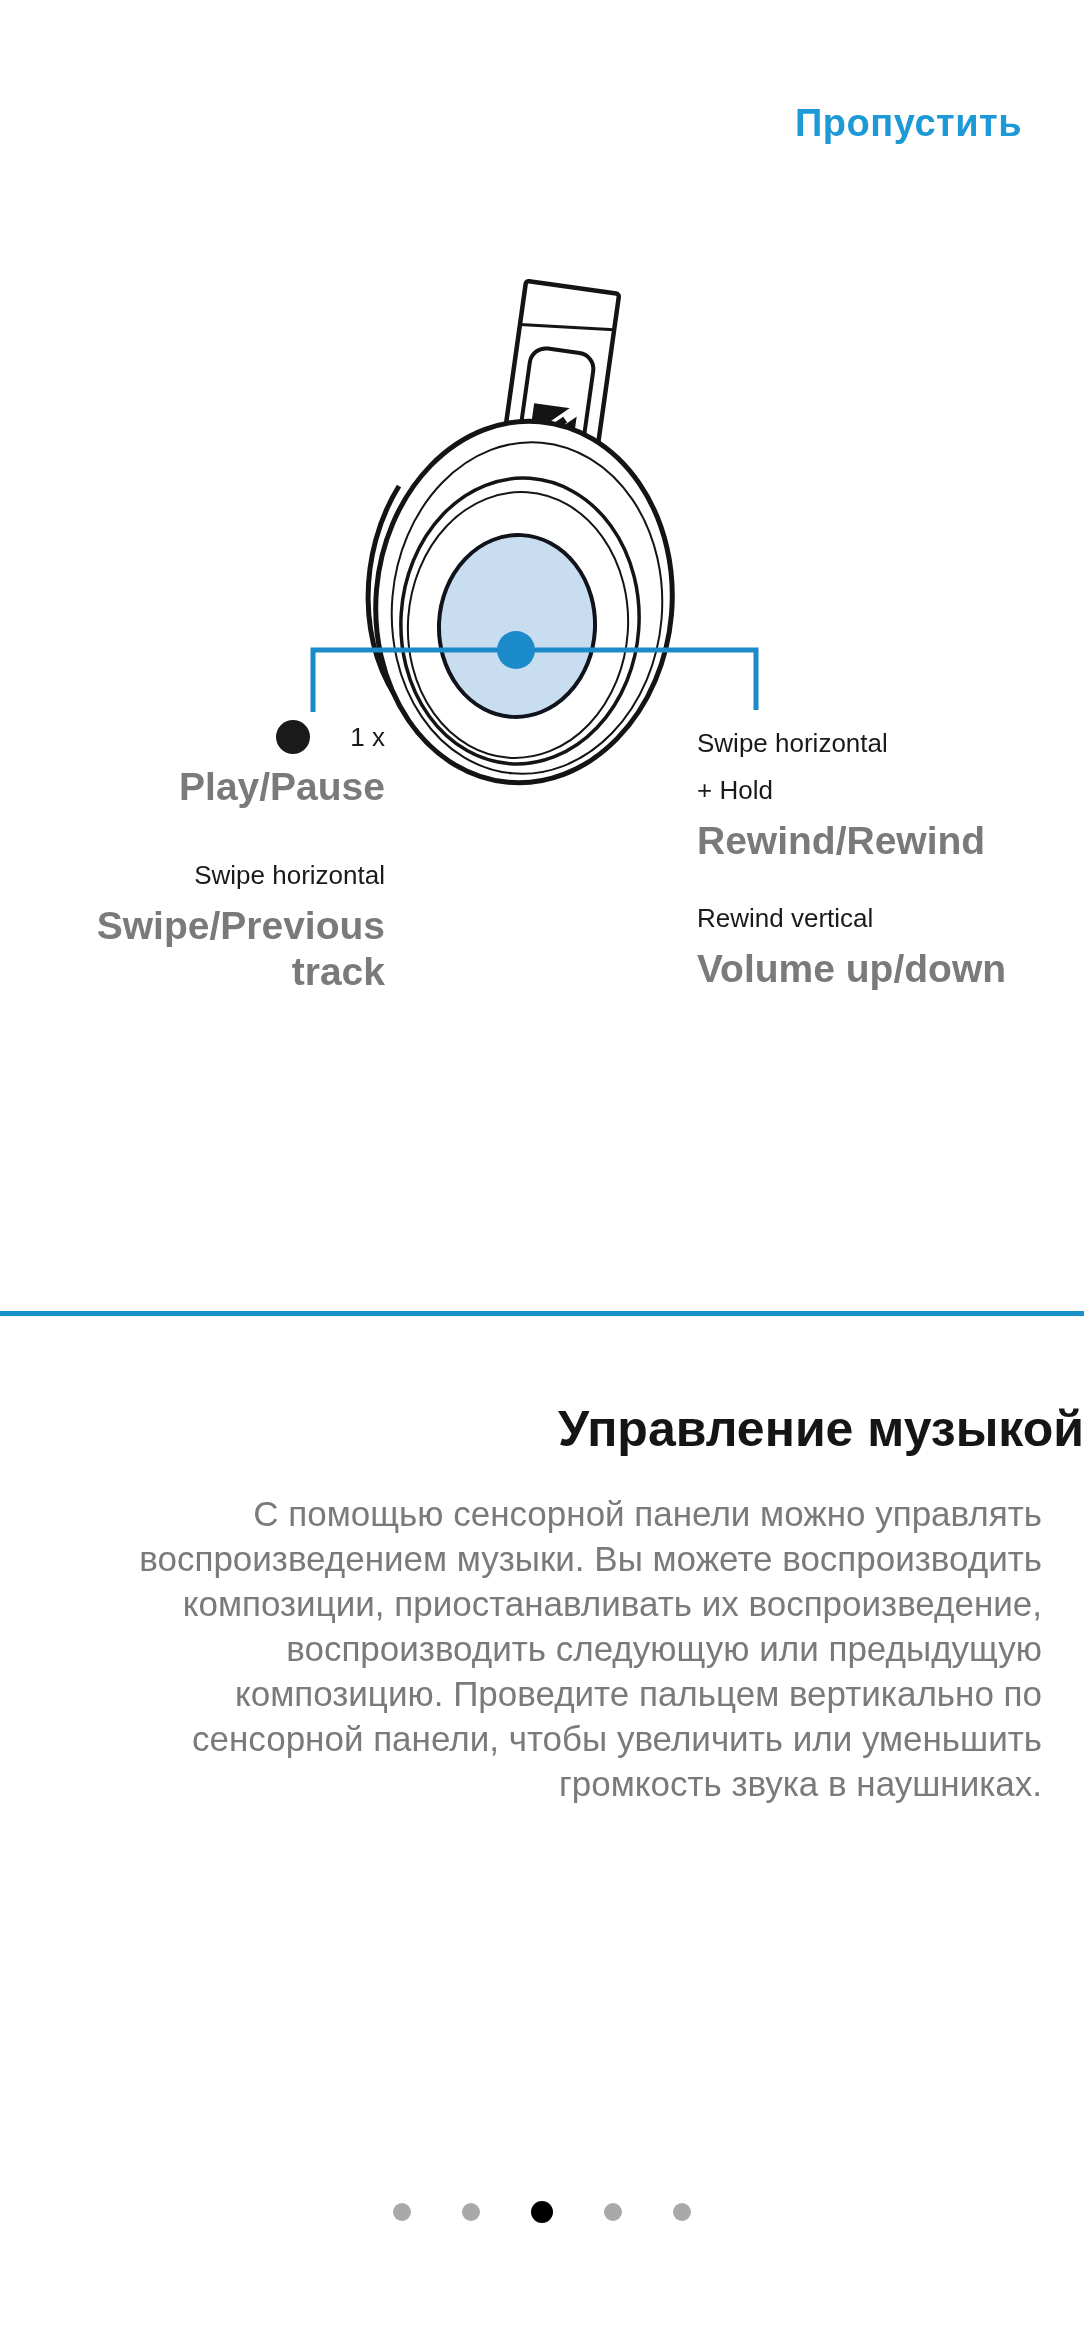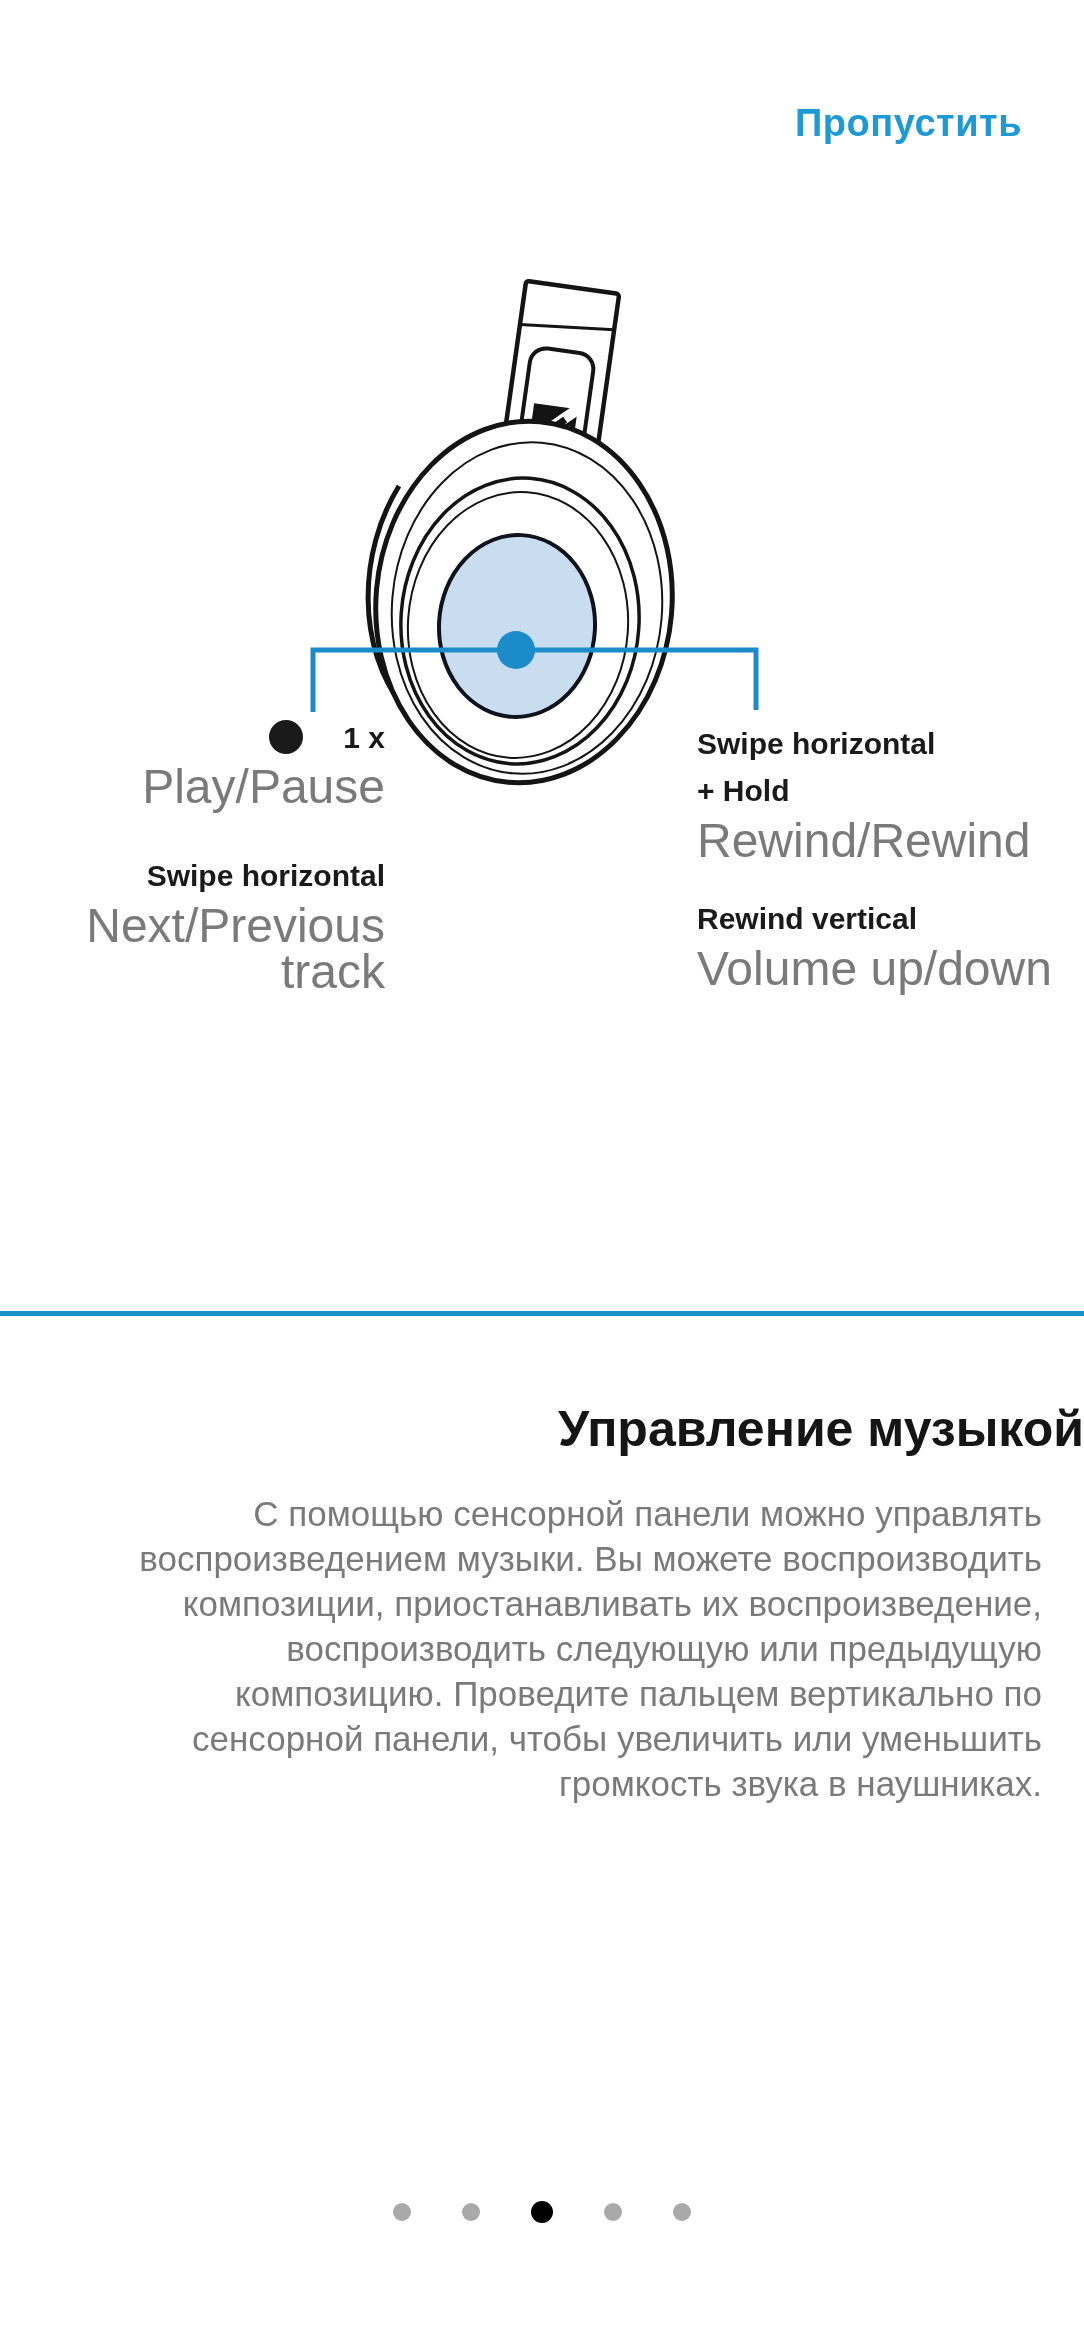--- a/index.html
+++ b/index.html
@@ -24,22 +24,22 @@
   .thin{stroke:#141414;stroke-width:3;}
   .touchpad{fill:var(--touchpad-blue);stroke:#10131c;stroke-width:4;}
   .callout{fill:none;stroke:var(--accent-blue);stroke-width:5;}
   .callout-dot{fill:var(--accent-blue);}
   
   .ann{position:absolute;}
   .ann-left{right:699px;top:714px;text-align:right;}
   .ann-right{left:697px;top:720px;text-align:left;}
   .tap-row{display:flex;align-items:center;justify-content:flex-end;gap:40px;height:46px;}
   .tap-dot{width:34px;height:34px;border-radius:50%;background:var(--label-black);}
-  .lbl{font-size:30px;font-weight:700;color:var(--label-black);line-height:47px;white-space:pre-line;}
-  .sub{font-size:48px;font-weight:400;color:var(--sub-gray);line-height:46px;white-space:pre-line;}
+  .lbl{font-size:26px;font-weight:400;color:var(--label-black);line-height:47px;white-space:pre-line;}
+  .sub{font-size:39px;font-weight:700;color:var(--sub-gray);line-height:46px;white-space:pre-line;}
   .mt-left{margin-top:42px;}
   .mt-sub{margin-top:4px;}
   .mt-right{margin-top:31px;}
   
   .divider{position:absolute;left:0;top:1311px;width:1084px;height:5px;background:var(--divider-blue);}
   .title{
     position:absolute;left:0;top:1400px;width:1084px;
     text-align:right;font-size:50px;font-weight:700;color:#151515;
   }
   .body-text{
@@ -92,21 +92,21 @@
     <circle cx="516" cy="650" r="19" class="callout-dot"></circle>
   </svg>
 
   <div class="ann ann-left">
     <div class="tap-row">
       <span class="tap-dot"></span>
       <span class="lbl">1 x</span>
     </div>
     <div class="sub mt-sub">Play/Pause</div>
     <div class="lbl mt-left">Swipe horizontal</div>
-    <div class="sub mt-sub">Next/Previous
+    <div class="sub mt-sub">Swipe/Previous
 track</div>
   </div>
 
   <div class="ann ann-right">
     <div class="lbl">Swipe horizontal
 + Hold</div>
     <div class="sub mt-sub">Rewind/Rewind</div>
     <div class="lbl mt-right">Rewind vertical</div>
     <div class="sub mt-sub">Volume up/down</div>
   </div>

